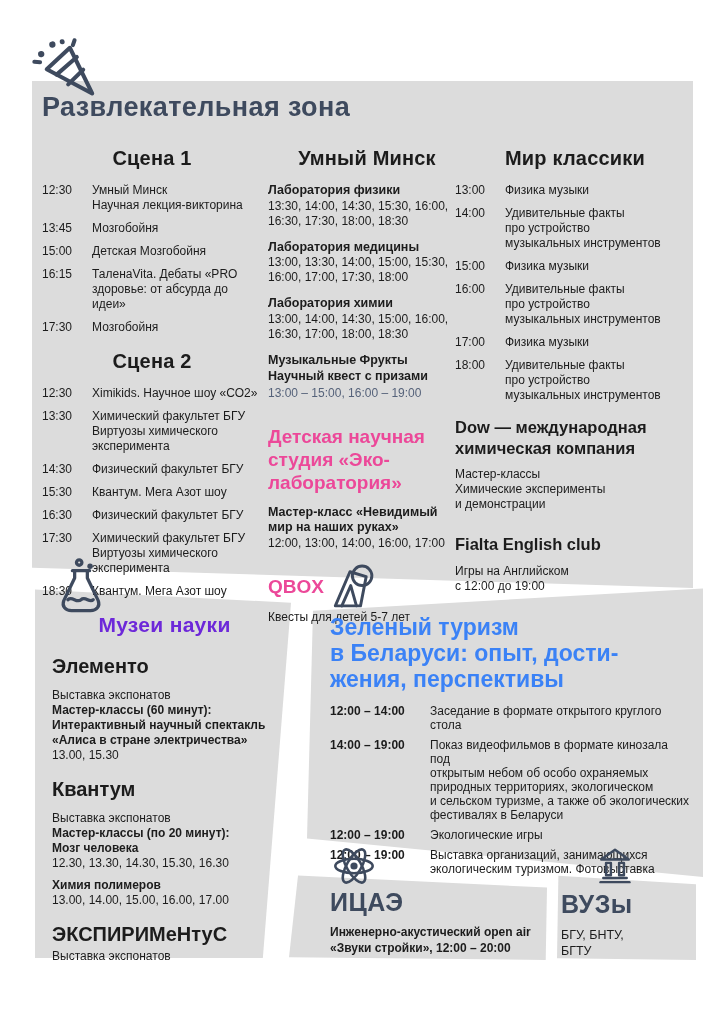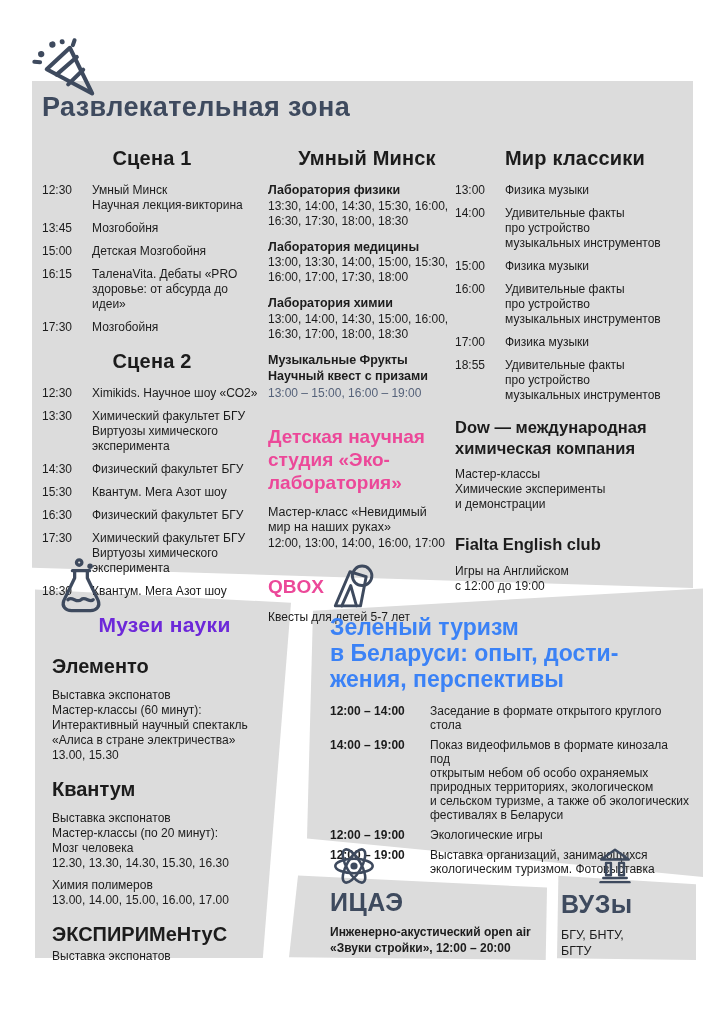--- a/index.html
+++ b/index.html
@@ -35,21 +35,21 @@
   .row .time{font-weight:normal;}
   .row .txt{white-space:pre-line;}
 
   .lab{margin-bottom:11px;}
   .lab-title{font-weight:bold;font-size:12.5px;}
   .lab-times{white-space:pre-line;}
   .quest-title{font-weight:bold;font-size:12.5px;white-space:pre-line;}
   .quest-times{color:#55627a;margin-top:2px;}
 
   .plain{white-space:pre-line;}
-  .bold{font-weight:normal;white-space:pre-line;}
+  .bold{font-weight:bold;white-space:pre-line;}
 
   
   #museums-content{position:absolute;left:52px;top:612px;width:225px;font-size:12px;line-height:1.25;}
   .h-navy{font-size:21px;font-weight:bold;color:#6d28d9;letter-spacing:.3px;margin:0 0 16px 0;text-align:center;}
   .mus-h{font-size:20px;font-weight:bold;margin:14px 0 9px 0;}
   .mus-h.first{margin-top:0;}
   .mus-h.exp{font-size:20px;margin-bottom:2px;}
 
   
   #green-content{position:absolute;left:330px;top:614px;width:360px;font-size:12px;line-height:1.17;}
@@ -232,21 +232,21 @@
 про устройство
 музыкальных инструментов</span>
         </div>
 
         <div class="row">
           <span class="time">17:00</span>
           <span class="txt">Физика музыки</span>
         </div>
 
         <div class="row">
-          <span class="time">18:55</span>
+          <span class="time">18:00</span>
           <span class="txt">Удивительные факты
 про устройство
 музыкальных инструментов</span>
         </div>
       </div>
     <div class="h3s mt14">Dow — международная
 химическая компания</div>
     <div class="plain">Мастер-классы
 Химические эксперименты
 и демонстрации</div>

